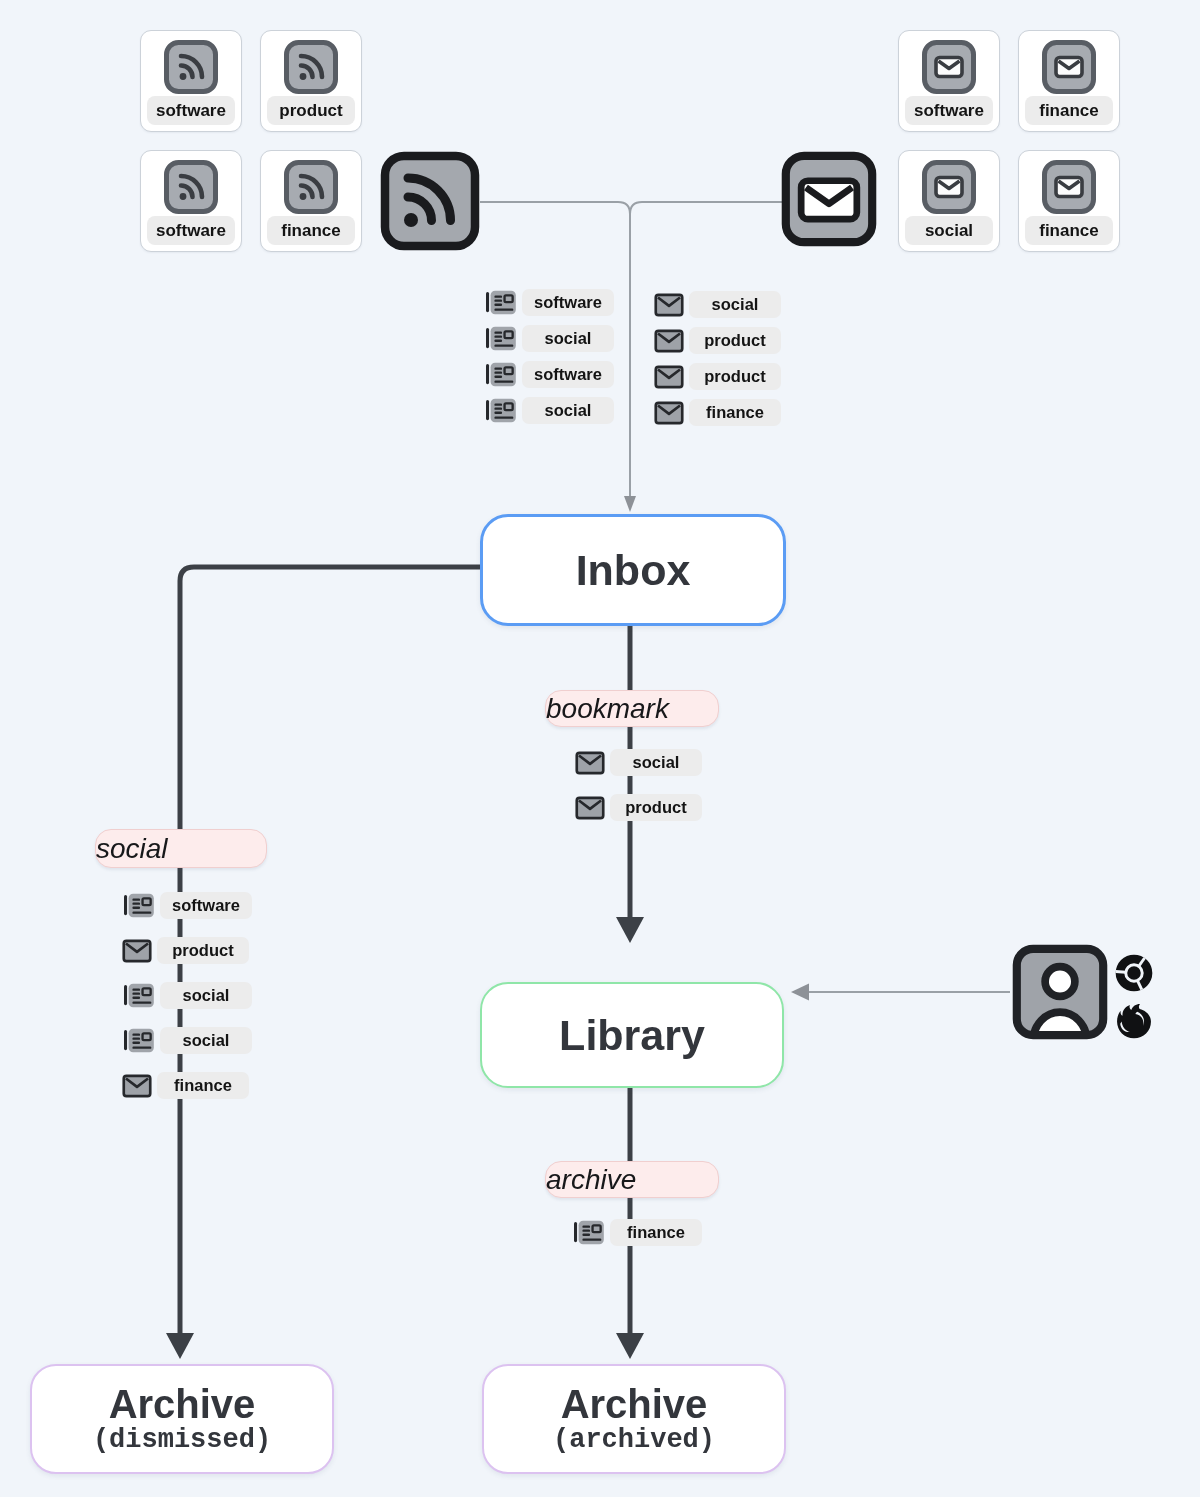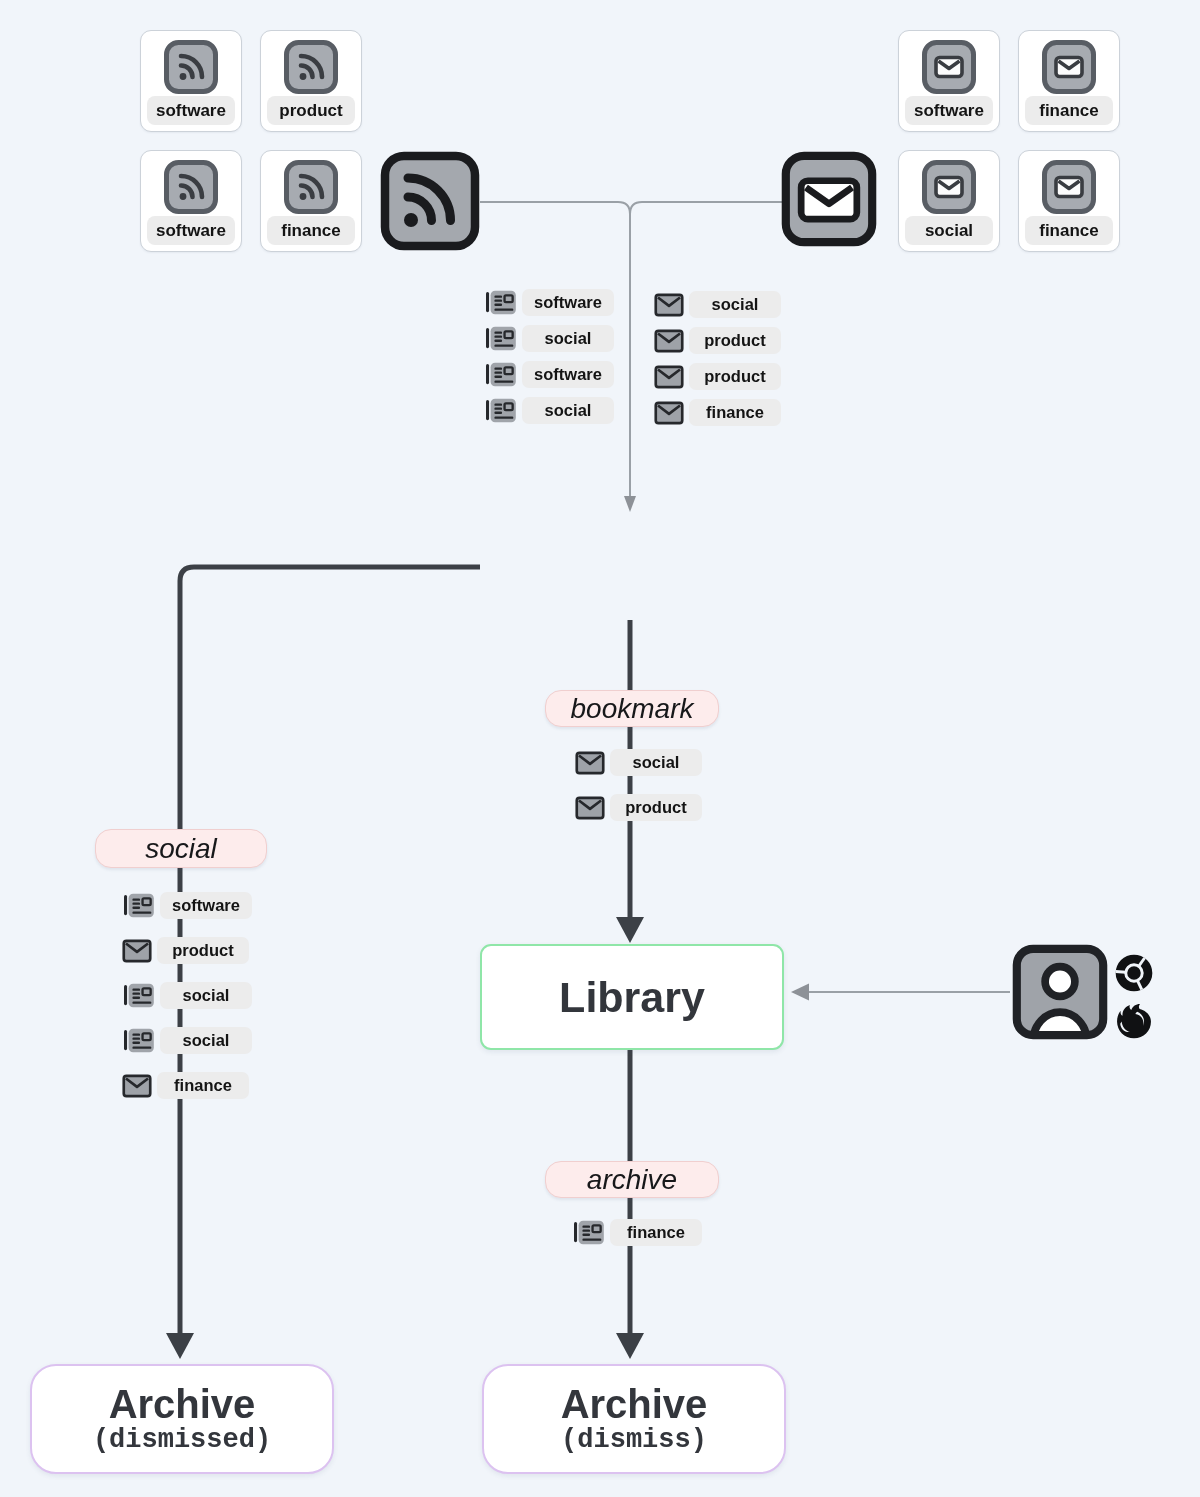--- a/index.html
+++ b/index.html
@@ -24,30 +24,30 @@
   .item-pill{width:92px;height:27px;background:var(--pill-bg,#ececec);border-radius:7px;
         font-weight:700;font-size:16.5px;color:#141414;
         display:flex;align-items:center;justify-content:center;}
 
   
   .node{position:absolute;background:#fff;display:flex;flex-direction:column;align-items:center;
         justify-content:center;color:#33363c;font-weight:700;z-index:1;
         box-shadow:0 2px 5px rgba(70,90,120,.10);}
   .node.inbox{left:480px;top:514px;width:300px;height:106px;border:3px solid var(--inbox-border,#5b9cf4);
         border-radius:28px;font-size:43px;}
-  .node.library{left:480px;top:944px;width:300px;height:102px;border:2.5px solid var(--library-border,#8fe6a8);
-        border-radius:11px;font-size:43px;align-items:center;}
+  .node.library{left:480px;top:982px;width:300px;height:102px;border:2.5px solid var(--library-border,#8fe6a8);
+        border-radius:28px;font-size:43px;align-items:center;}
   .node.archive{width:300px;height:106px;border:2.5px solid var(--archive-border,#dcc2f0);border-radius:26px;}
   .node.archive .t{font-size:40px;line-height:1.08;}
   .node.archive .s{font-size:27px;line-height:1.05;font-family:Liberation Mono, monospace;}
 
   
   .action{position:absolute;background:var(--action-bg,#fdecec);border:1.5px solid var(--action-border,#f0cfcf);
         border-radius:16px;font-style:italic;font-size:28px;color:#17181a;z-index:1;
-        display:flex;align-items:center;justify-content:center;box-shadow:0 2px 3px rgba(70,90,120,.10);}
+        display:flex;align-items:center;justify-content:flex-start;box-shadow:0 2px 3px rgba(70,90,120,.10);}
 </style>
 </head>
 <body>
 
 <svg width="0" height="0" style="position:absolute" aria-hidden="true">
   <defs>
     <clipPath id="pclip">
         <rect x="9" y="9" width="82" height="82" rx="13"></rect>
       </clipPath>
 
@@ -236,20 +236,23 @@
       </svg>
     <div class="item-pill">product</div>
   </div>
   <div class="item-row" style="left:654px;top:399px">
     <svg class="ic-env">
         <use href="#envelope"></use>
       </svg>
     <div class="item-pill">finance</div>
   </div>
 
+  <div class="node inbox">
+    <span>Inbox</span>
+  </div>
 
   <div class="action" style="left:545px;top:690px;width:172px;height:35px">
     <span>bookmark</span>
   </div>
   <div class="item-row" style="left:575px;top:749px">
     <svg class="ic-env">
         <use href="#envelope"></use>
       </svg>
     <div class="item-pill">social</div>
   </div>
@@ -318,16 +321,16 @@
     <div class="item-pill">finance</div>
   </div>
 
   <div class="node archive" style="left:30px;top:1364px">
     <span class="t">Archive</span>
     <span class="s">(dismissed)</span>
   </div>
 
   <div class="node archive" style="left:482px;top:1364px">
     <span class="t">Archive</span>
-    <span class="s">(dismiss)</span>
+    <span class="s">(archived)</span>
   </div>
 
 </div>
 
 </body></html>

